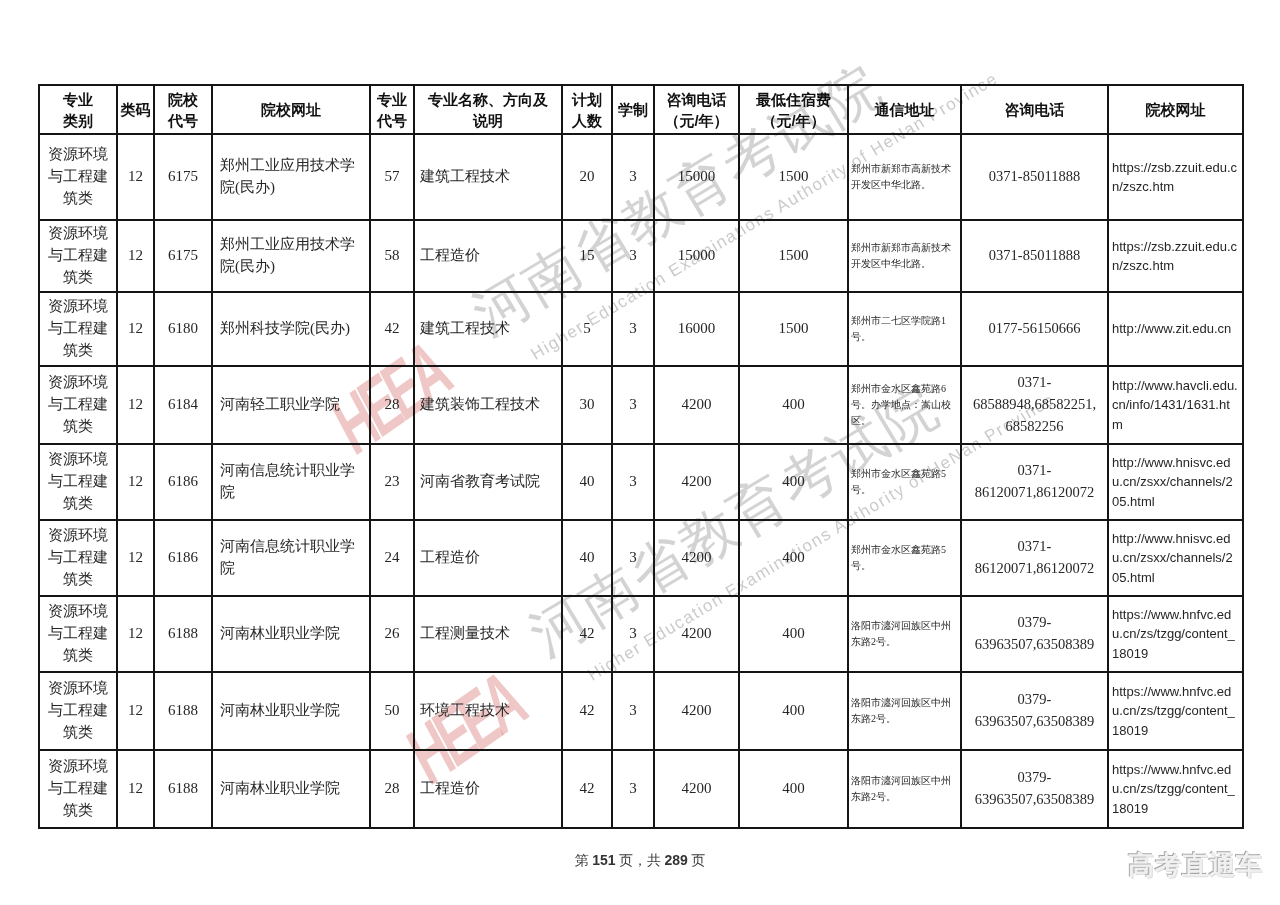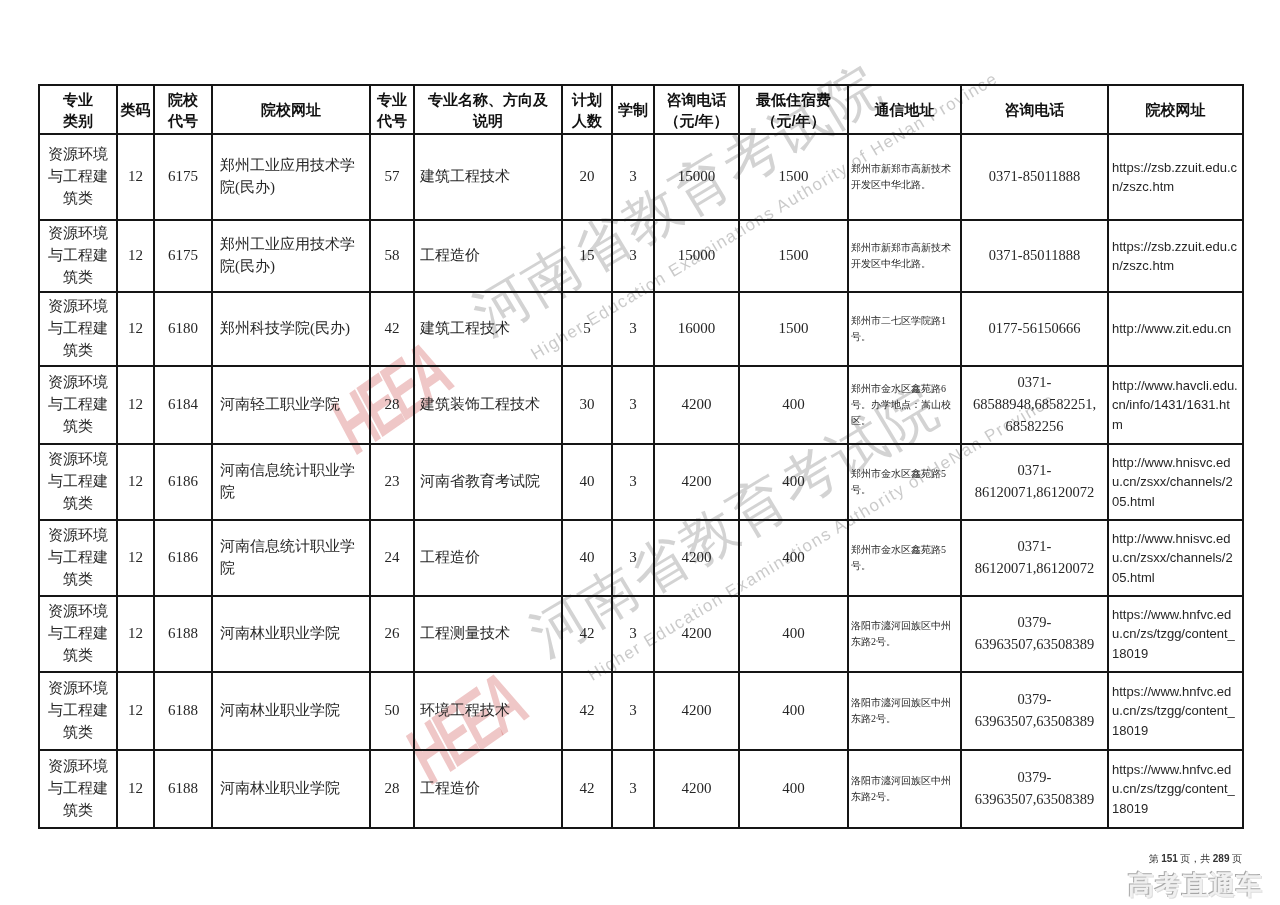--- a/index.html
+++ b/index.html
@@ -55,29 +55,29 @@
   td.col-major_name{text-align:left;padding:2px 16px 2px 5px;border-radius:14px;}
   td.col-address{text-align:left;font-size:10px;padding:2px 2px;line-height:1.6;
                  overflow-wrap:anywhere;}
   td.col-phone{text-align:center;font-size:14.5px;white-space:pre-line;
                padding:2px 4px;line-height:1.5;overflow-wrap:anywhere;}
   td.col-website{text-align:left;font-family:Liberation Sans, sans-serif;
                  font-size:13px;word-break:break-all;line-height:1.5;padding:2px 3px;}
 
   
   .footer-pagenum{position:absolute;left:38px;top:852px;width:1204px;
-                  text-align:right;font-size:10px;color:#3a3a3a;
+                  text-align:center;font-size:14px;color:#3a3a3a;
                   font-family:"Liberation Serif","DejaVu Serif",serif;}
   .footer-pagenum .pg-num{font-family:"Liberation Sans","DejaVu Sans",sans-serif;
                           font-weight:bold;color:#333;}
   .footer-brand{position:absolute;left:1128px;top:848px;font-size:26px;
                 font-weight:bold;letter-spacing:1px;
                 font-family:Liberation Mono, monospace;
                 color:#f0f0f0;
-                text-shadow:-1px -1px 0 #a6a6a6, 1px 1px 0 #dedede;margin-top:20px;}
+                text-shadow:-1px -1px 0 #a6a6a6, 1px 1px 0 #dedede;}
 </style>
 </head>
 <body>
 
 <div class="page">
 
   <div class="wm-layer">
     <div class="wm-logo wm-logo-1">HEEA</div>
     <div class="wm-band wm-band-1">
       <div class="wm-cn">河南省教育考试院</div>

